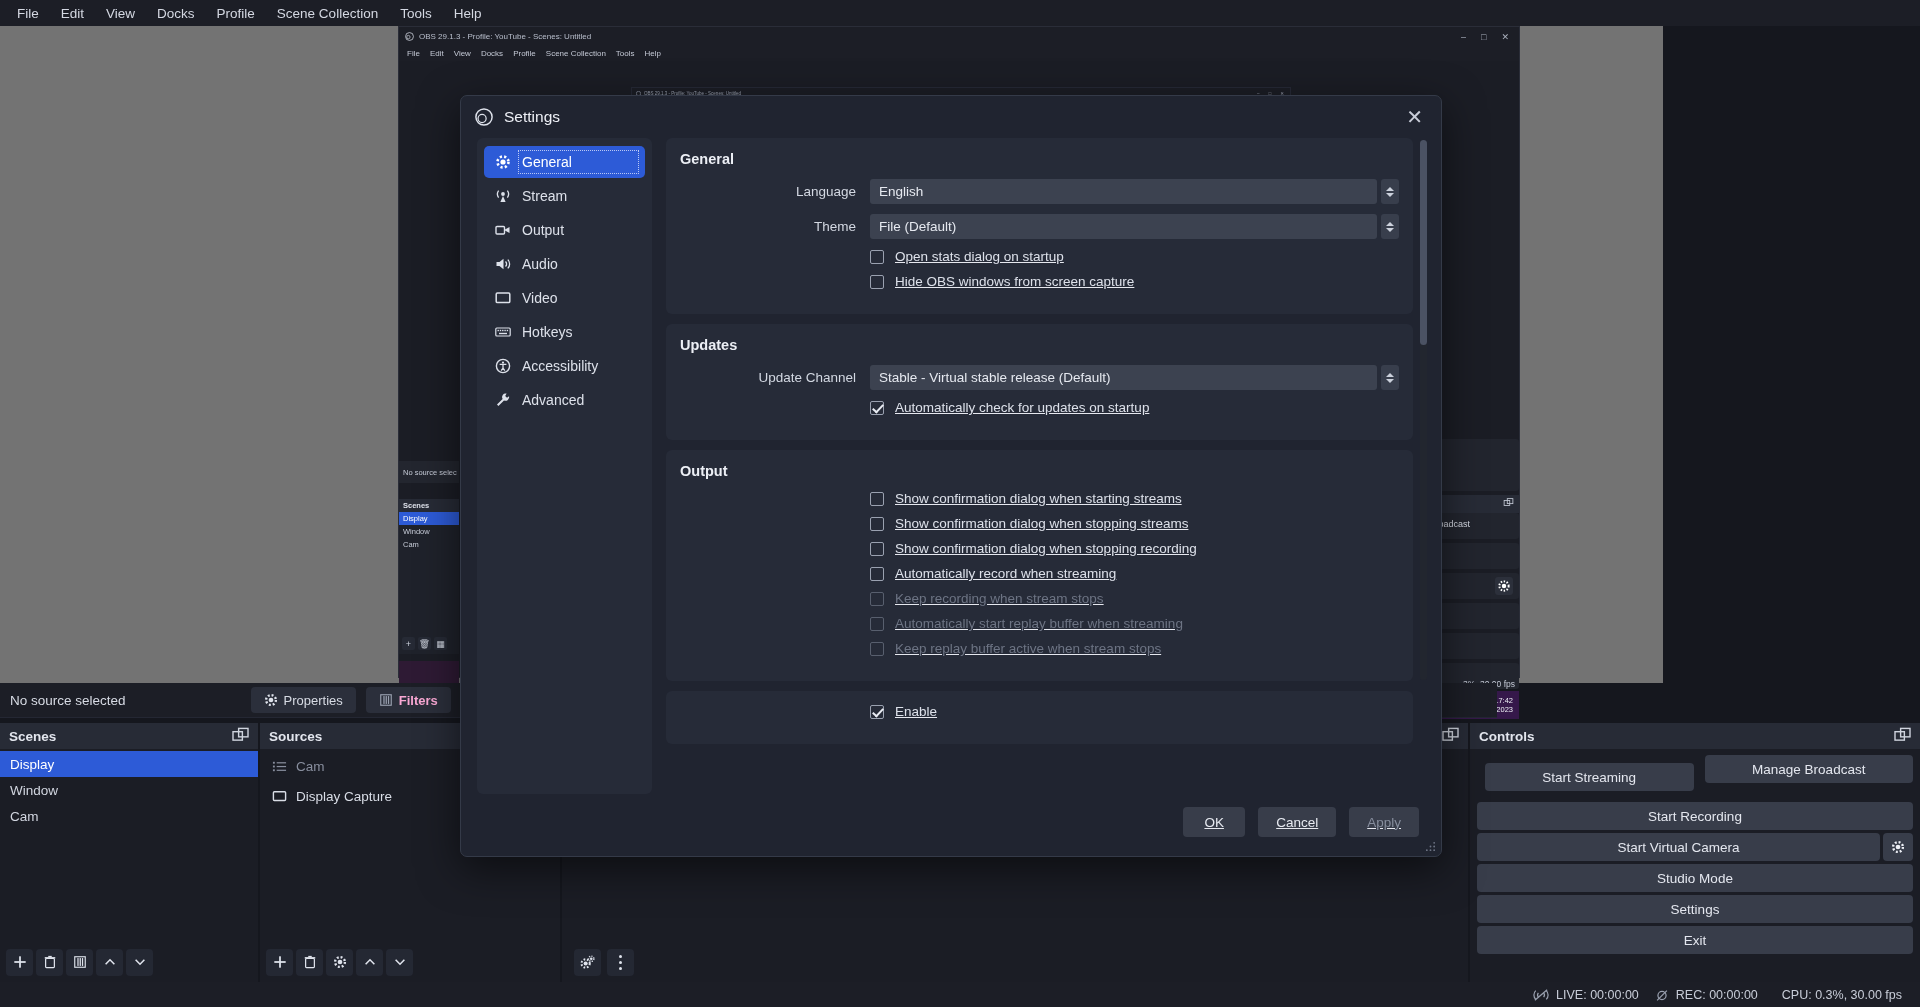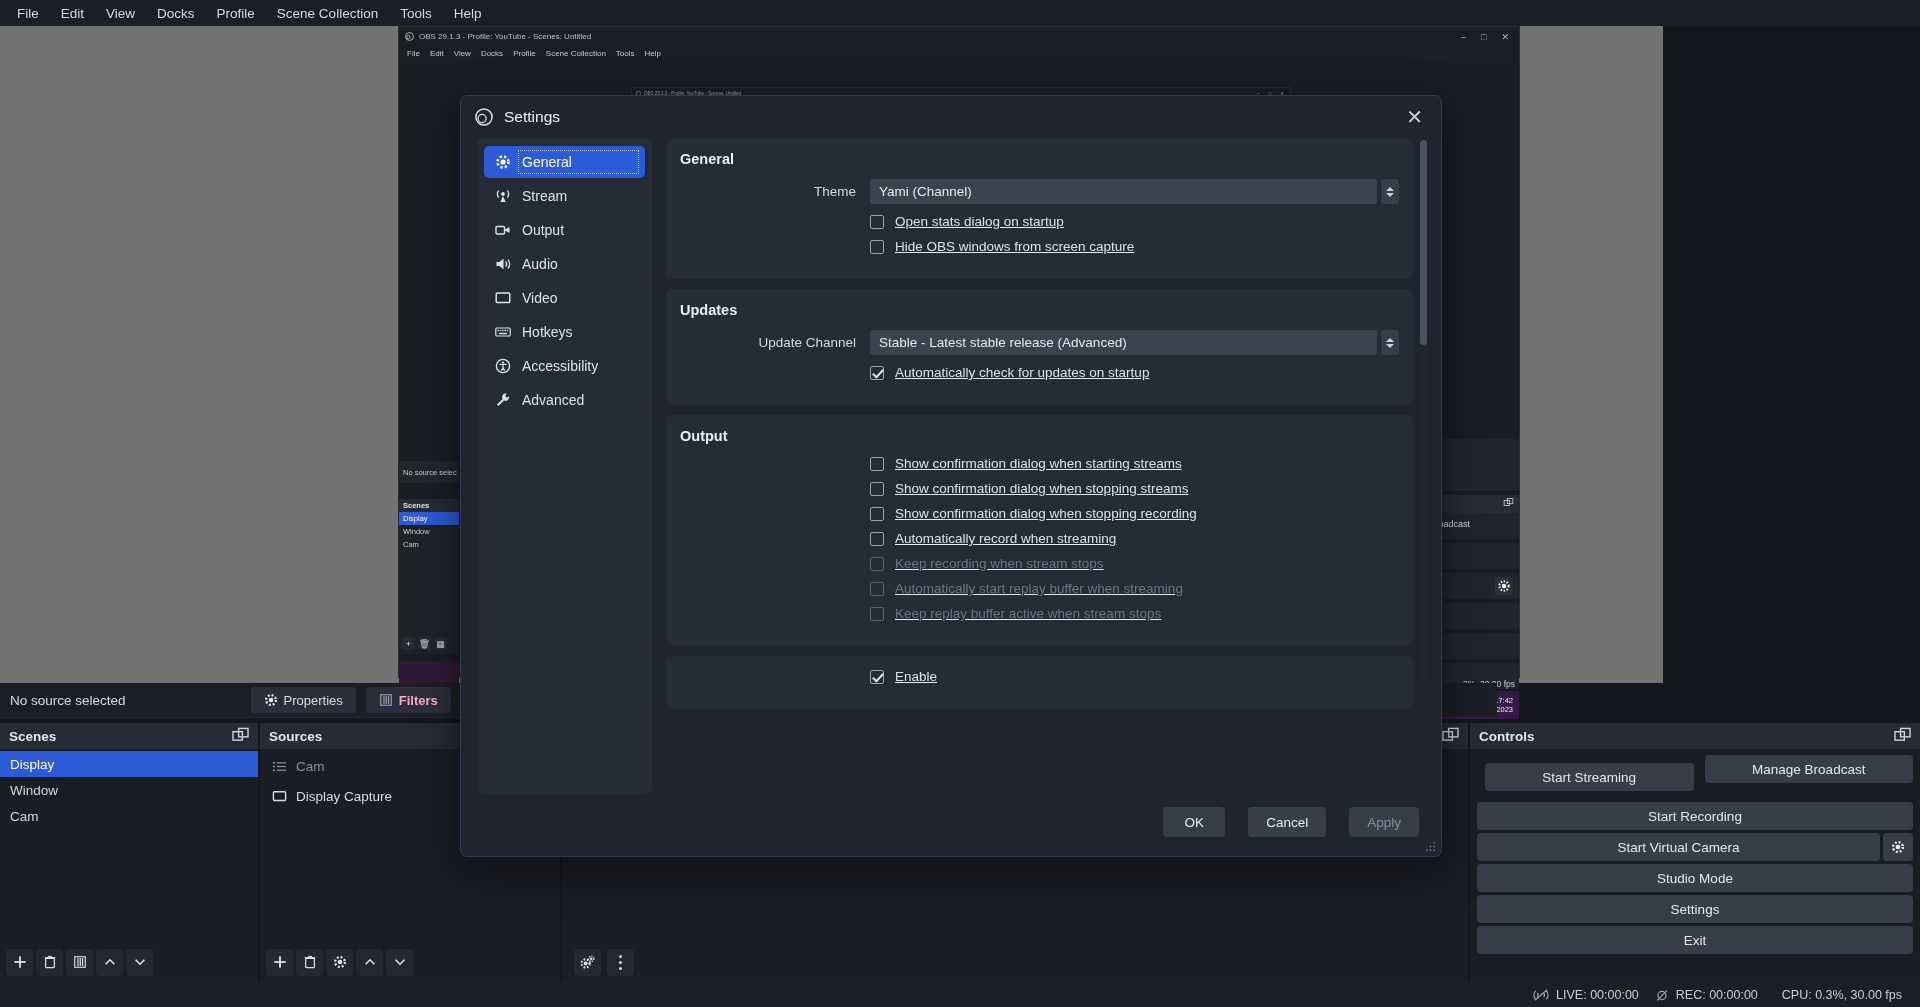--- a/index.html
+++ b/index.html
@@ -194,21 +194,21 @@
   .chkrow.disabled .cb { border-color: #585f6e; }
   .chkrow.disabled .clabel { color: #6d7484; }
 
   .pane-scroll {
     position: absolute; right: 0; top: 2px; width: 7px; height: 540px; background: #22262f; border-radius: 4px;
   }
   .pane-scroll .thumb { position: absolute; top: 0; left: 0; width: 7px; height: 205px; background: #4b5263; border-radius: 4px; }
 
   .modal-foot {
     height: 62px; display: flex; align-items: center; justify-content: flex-end;
-    gap: 23px; padding: 0 22px 6px 0;
+    gap: 13px; padding: 0 22px 6px 0; text-decoration: underline;
   }
   .dbtn { min-width: 62px; height: 30px; padding: 0 18px; border-radius: 4px;
           background: #383d4a; font-size: 13.5px; color: #e7eaf1;
           display: flex; align-items: center; justify-content: center; }
   .dbtn.muted { color: #868d9d; }
   .grip { position:absolute; right:5px; bottom:4px; width:11px; height:11px; }
 </style>
 </head>
 <body>
 
@@ -668,43 +668,51 @@
               </svg>
             </span>
             <span class="navlabel">Advanced</span>
           </div>
         </div>
       <div class="pane">
         <div class="pane-inner" id="settings-sections">
             <div class="card">
               <h3>General</h3>
               <div class="frow">
+                <label class="cap">Language</label>
+                <div class="combo">English</div>
+                <div class="spin">
+                  <i class="up"></i>
+                  <i class="dn"></i>
+                </div>
+              </div>
+              <div class="frow">
                 <label class="cap">Theme</label>
-                <div class="combo">Yami (Channel)</div>
+                <div class="combo">File (Default)</div>
                 <div class="spin">
                   <i class="up"></i>
                   <i class="dn"></i>
                 </div>
               </div>
               <div class="chkrow">
                 <span class="lead"></span>
                 <span class="cb"></span>
                 <span class="clabel">Open stats dialog on startup</span>
               </div>
               <div class="chkrow">
                 <span class="lead"></span>
                 <span class="cb"></span>
                 <span class="clabel">Hide OBS windows from screen capture</span>
               </div>
             </div>
             <div class="card">
               <h3>Updates</h3>
               <div class="frow">
                 <label class="cap">Update Channel</label>
-                <div class="combo">Stable - Latest stable release (Advanced)</div>
+                <div class="combo">Stable - Virtual stable release (Default)</div>
                 <div class="spin">
                   <i class="up"></i>
                   <i class="dn"></i>
                 </div>
               </div>
               <div class="chkrow">
                 <span class="lead"></span>
                 <span class="cb checked"></span>
                 <span class="clabel">Automatically check for updates on startup</span>
               </div>

